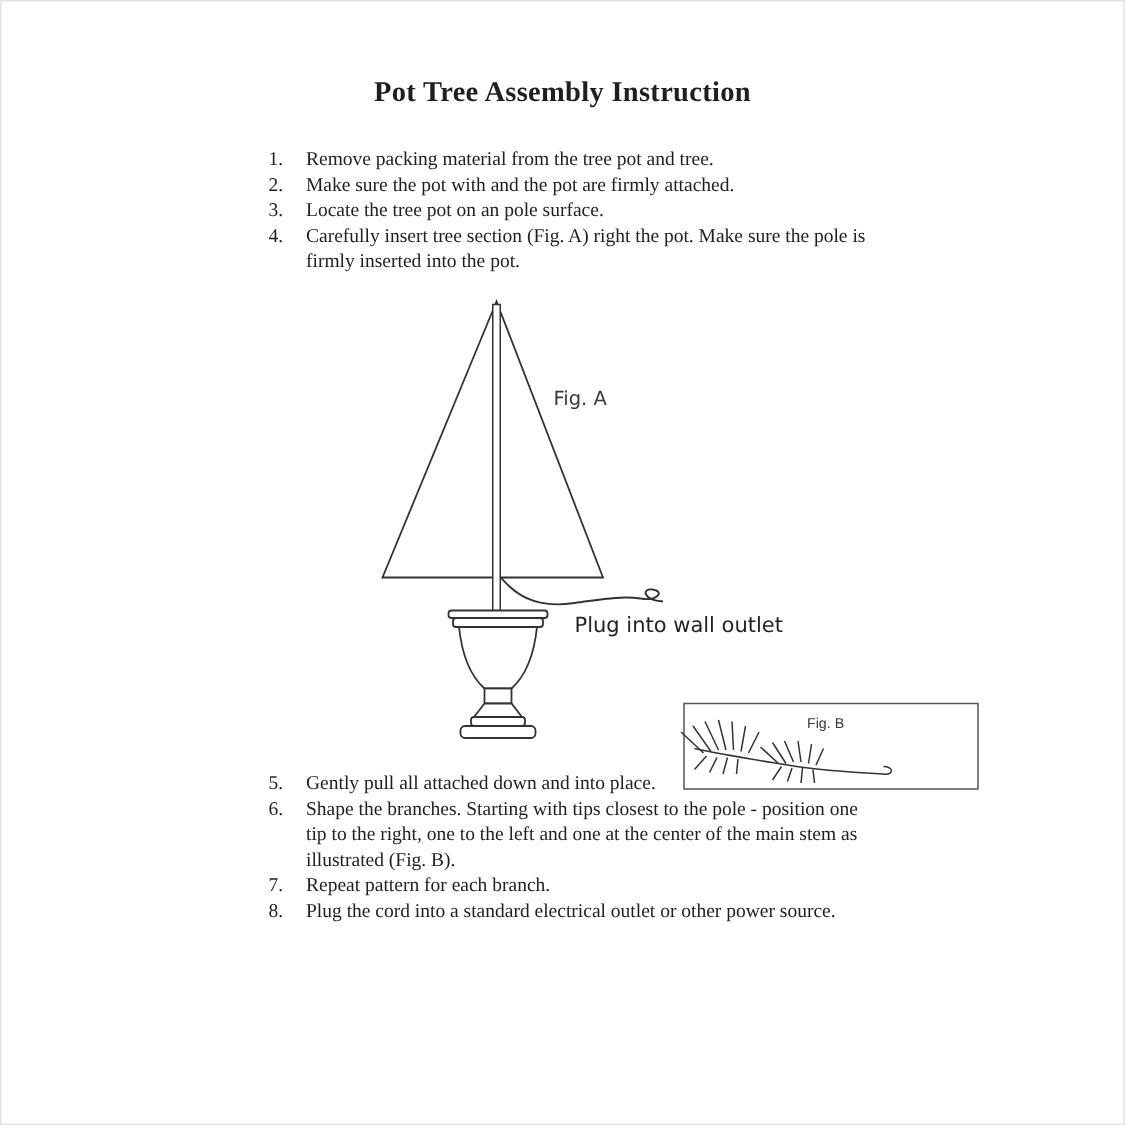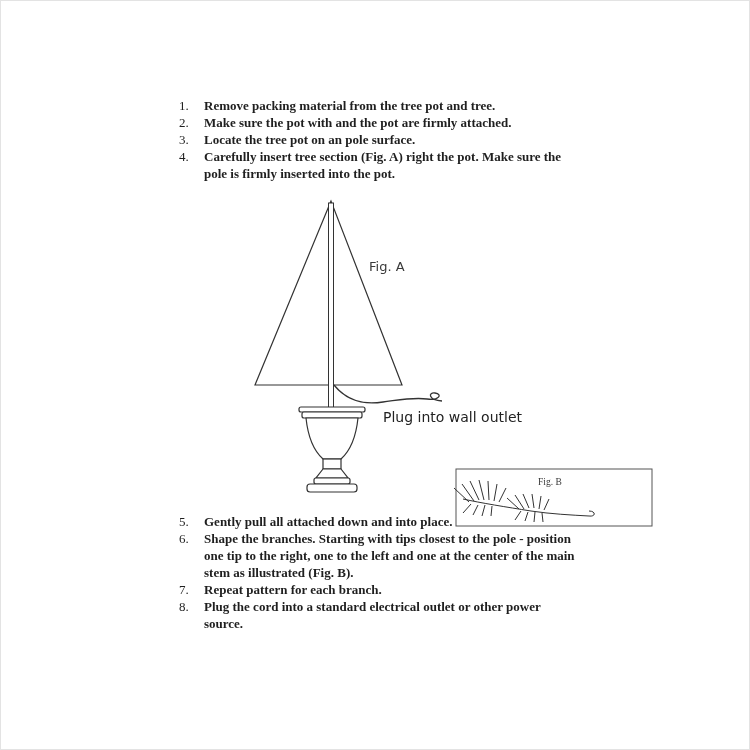--- a/index.html
+++ b/index.html
@@ -17,45 +17,46 @@
     text-align:center;
     font-size:19px;font-weight:bold;
     letter-spacing:0.2px;
     margin:0;
   }
   .steps{position:absolute;left:178px;width:403px;}
   .steps-top{top:96px;}
   .steps-bottom{top:512px;}
   .step{display:flex;font-size:13px;line-height:17px;}
   .step .num{width:25px;flex:0 0 25px;}
-  .step .txt{flex:1;font-weight:bold;}
+  .step .txt{flex:1;}
   .diagram{position:absolute;left:150px;top:188px;width:540px;height:352px;}
   .diagram svg{position:absolute;left:0;top:0;}
   .fig-a-label{
     position:absolute;left:218px;top:70px;
     font-family:"DejaVu Sans", sans-serif;
     font-size:13px;color:#3a3a3a;
   }
   .plug-label{
     position:absolute;left:232px;top:220px;
     font-family:"DejaVu Sans", sans-serif;
     font-size:14px;color:#222;
     white-space:nowrap;
   }
   .fig-b-label{
     position:absolute;left:387px;top:288px;
-    font-family:Liberation Serif, serif;
+    font-family:Liberation Sans, sans-serif;
     font-size:9.5px;color:#3a3a3a;
   }
 </style>
 </head>
 <body>
 
 <div class="page">
 
+  <h1 class="title">Pot Tree Assembly Instruction</h1>
 
   <div class="steps steps-top">
     <div class="step">
       <span class="num">1.</span>
       <span class="txt">Remove packing material from the tree pot and tree.</span>
     </div>
     <div class="step">
       <span class="num">2.</span>
       <span class="txt">Make sure the pot with and the pot are firmly attached.</span>
     </div>

